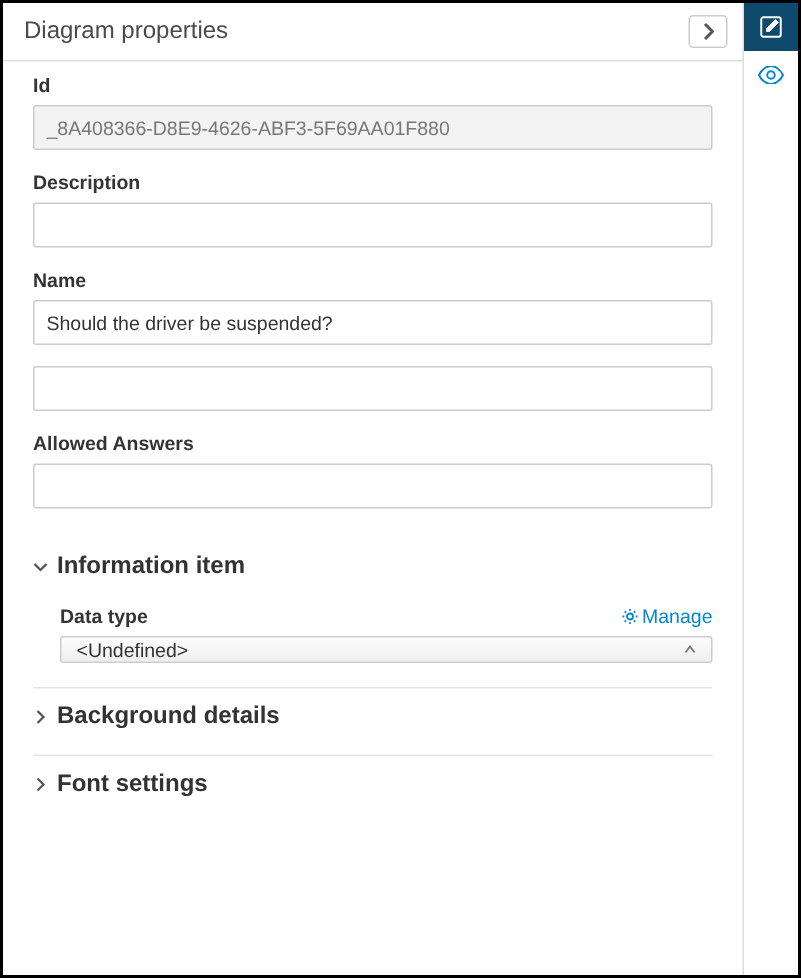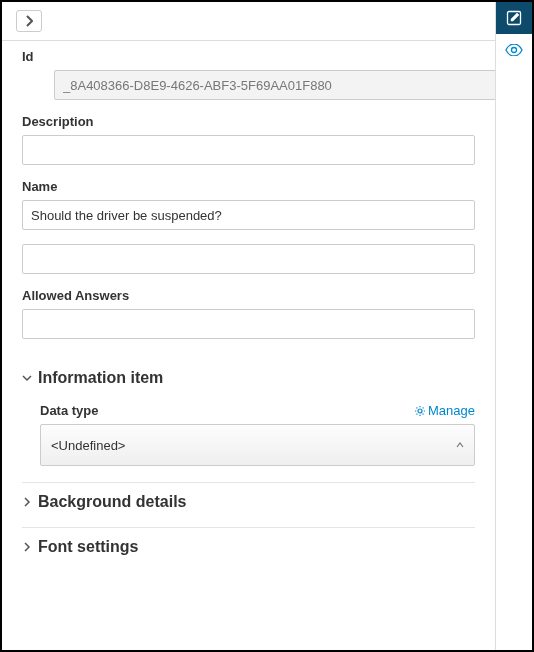--- a/index.html
+++ b/index.html
@@ -91,21 +91,20 @@
   border: 1px solid #ccc;
   border-radius: 2px;
   padding: 4px 8px;
   font-size: 13px;
   background: #fff;
   color: #333;
 }
 .field-input.disabled {
   background: #f3f3f3;
   color: #777;
-  margin-left: 32px;
 }
 .section {
   margin-top: 20px;
 }
 .section-header {
   display: flex;
   align-items: center;
   cursor: pointer;
   padding: 10px 0;
 }
@@ -138,21 +137,21 @@
   color: #0088ce;
   font-size: 13px;
   cursor: pointer;
   display: flex;
   align-items: center;
   gap: 2px;
   text-align: center;
 }
 .select-box {
   width: 100%;
-  height: 42px;
+  height: 18px;
   border: 1px solid #ccc;
   border-radius: 2px;
   background: linear-gradient(#fdfdfd, #efefef);
   display: flex;
   align-items: center;
   justify-content: space-between;
   padding: 0 10px;
   font-size: 13px;
   color: #333;
   cursor: pointer;
@@ -162,20 +161,21 @@
   font-size: 10px;
 }
 svg { display: block; }
 </style>
 </head>
 <body>
 
 <div class="main-panel">
 
   <div class="header">
+    <span class="header-title">Diagram properties</span>
     <div class="collapse-btn">
       <svg width="8" height="12" viewBox="0 0 8 12">
           <path d="M2 1 L7 6 L2 11" stroke="#555" stroke-width="2" fill="none"></path>
         </svg>
     </div>
   </div>
 
   <div class="content">
 
     <div class="field">

